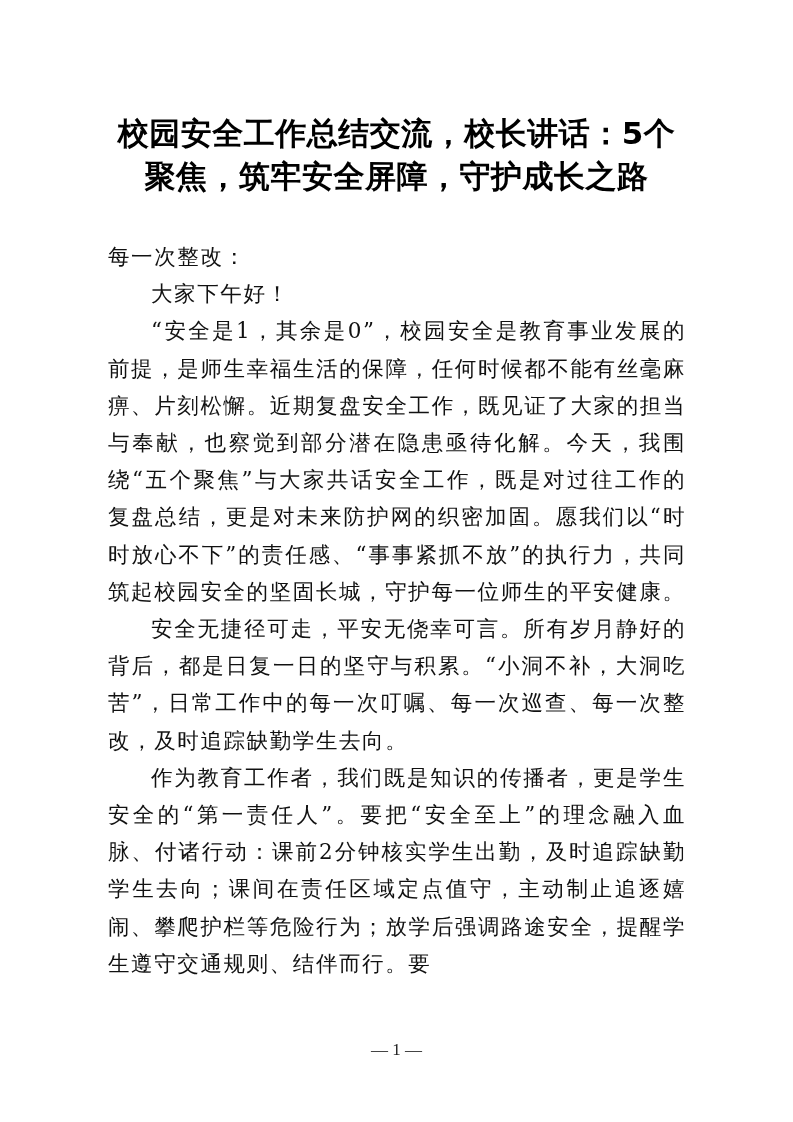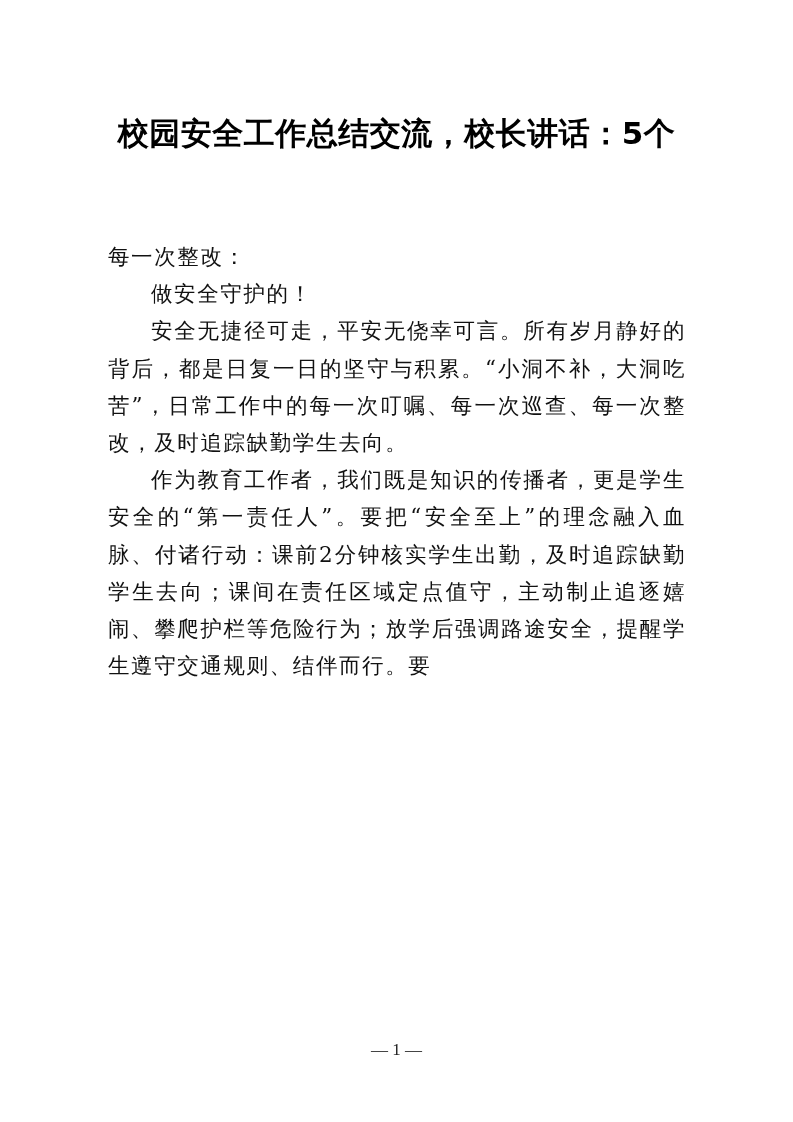--- a/index.html
+++ b/index.html
@@ -16,23 +16,25 @@
   .h2{font-family:"DejaVu Sans","Liberation Sans",sans-serif;letter-spacing:0.4px;text-indent:1.6em;white-space:nowrap;}
   .footer{position:absolute;left:0;width:793px;top:1040px;text-align:center;
     font-family:"Liberation Serif",serif;font-size:17px;color:#222;}
 </style>
 </head>
 <body>
 
 <div class="page">
   <div class="title">
     <div>校园安全工作总结交流，校长讲话：5个</div>
+    <div>聚焦，筑牢安全屏障，守护成长之路</div>
   </div>
 
   <div class="body">
     <p>每一次整改：</p>
-    <p class="indent">做安全守护的！</p>
+    <p class="indent">大家下午好！</p>
+    <p class="indent">“安全是1，其余是0”，校园安全是教育事业发展的前提，是师生幸福生活的保障，任何时候都不能有丝毫麻痹、片刻松懈。近期复盘安全工作，既见证了大家的担当与奉献，也察觉到部分潜在隐患亟待化解。今天，我围绕“五个聚焦”与大家共话安全工作，既是对过往工作的复盘总结，更是对未来防护网的织密加固。愿我们以“时时放心不下”的责任感、“事事紧抓不放”的执行力，共同筑起校园安全的坚固长城，守护每一位师生的平安健康。</p>
     <p class="indent">安全无捷径可走，平安无侥幸可言。所有岁月静好的背后，都是日复一日的坚守与积累。“小洞不补，大洞吃苦”，日常工作中的每一次叮嘱、每一次巡查、每一次整改，及时追踪缺勤学生去向。</p>
     <p class="indent">作为教育工作者，我们既是知识的传播者，更是学生安全的“第一责任人”。要把“安全至上”的理念融入血脉、付诸行动：课前2分钟核实学生出勤，及时追踪缺勤学生去向；课间在责任区域定点值守，主动制止追逐嬉闹、攀爬护栏等危险行为；放学后强调路途安全，提醒学生遵守交通规则、结伴而行。要</p>
   </div>
 
   <div class="footer">— 1 —</div>
 </div>
 
 </body></html>

